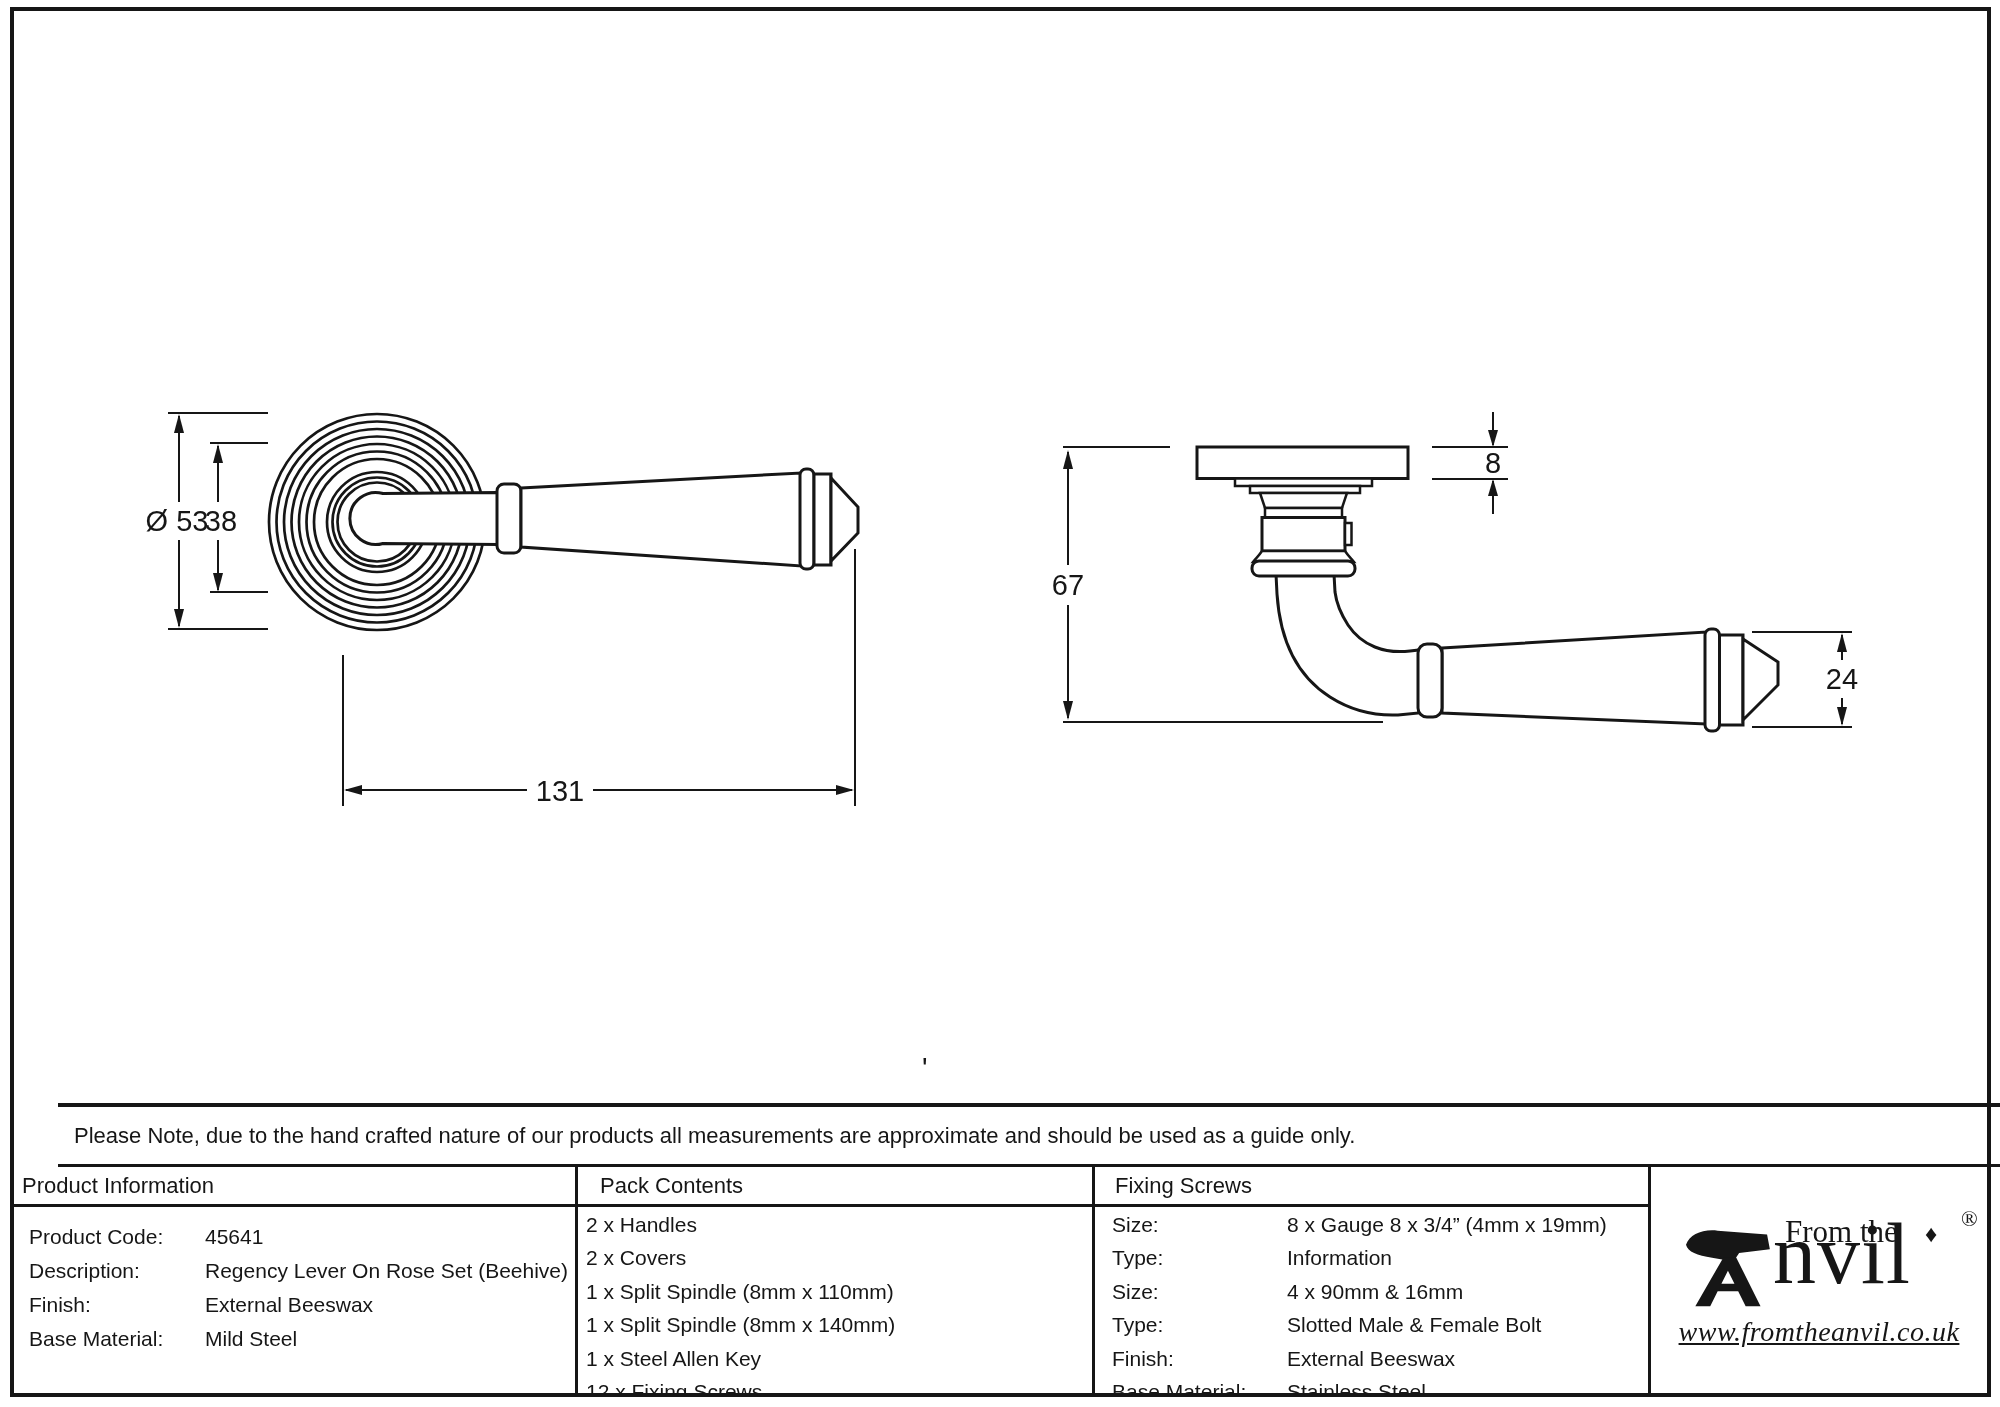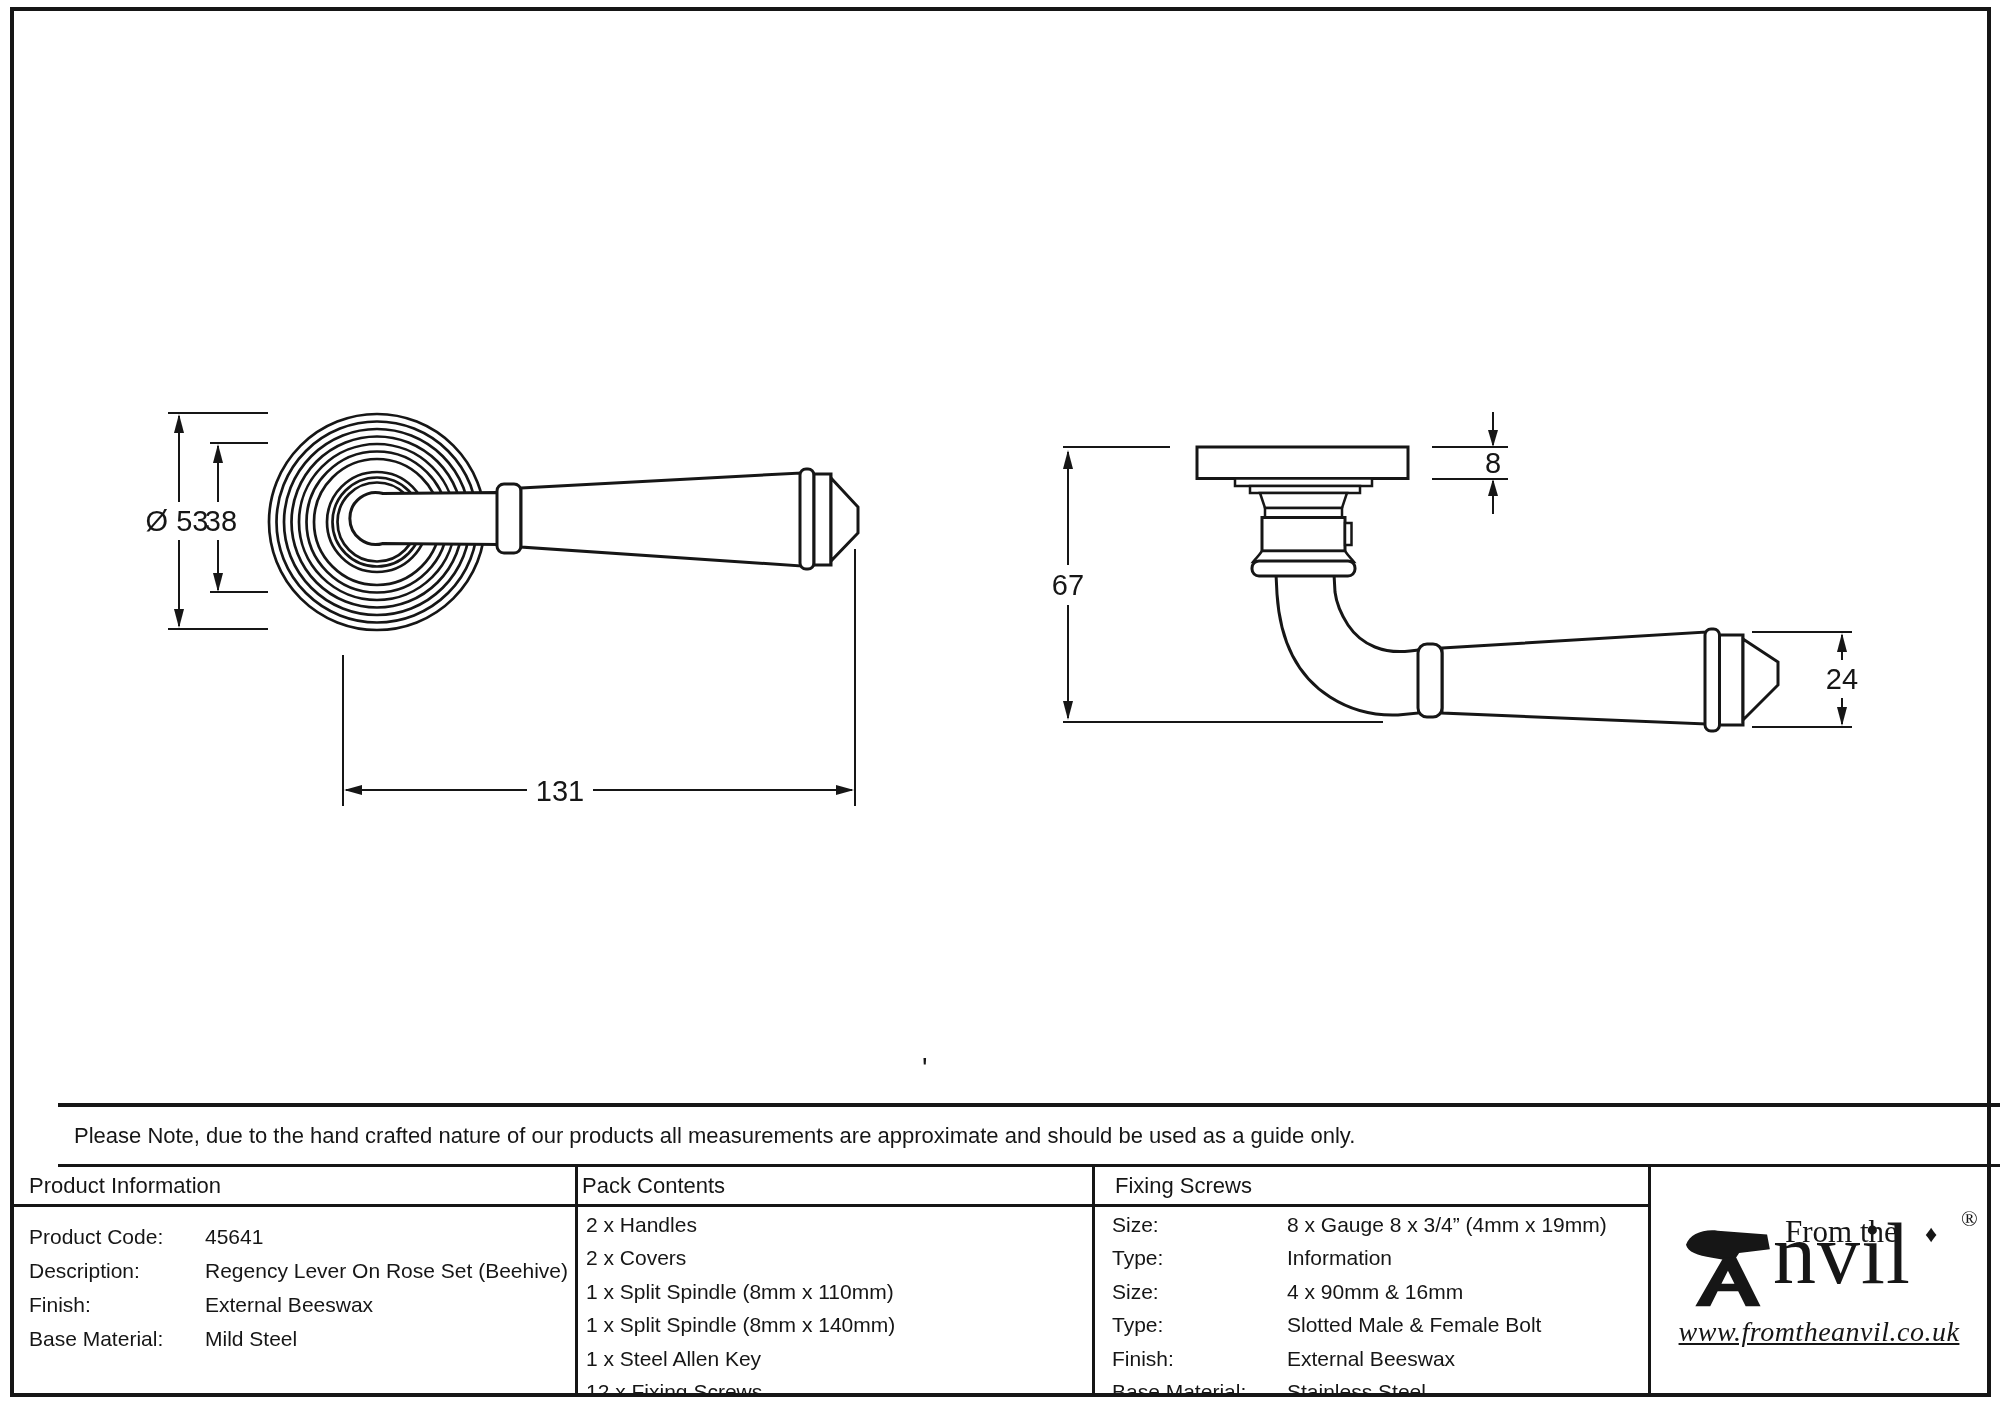--- a/index.html
+++ b/index.html
@@ -15,22 +15,22 @@
   .spec-table{position:absolute;left:14px;top:1167px;width:1973px;height:226px;
         display:flex;overflow:hidden;}
   .col{box-sizing:border-box;overflow:hidden;}
   .col + .col{border-left:3px solid #161616;}
   .col1{width:561px;}
   .col2{width:517px;}
   .col3{width:556px;}
   .col4{flex:1;display:flex;align-items:center;justify-content:center;text-decoration:underline;}
   .col-header{height:40px;border-bottom:3px solid #161616;box-sizing:border-box;
         font-size:22px;line-height:37px;}
-  .col1 .col-header{padding-left:15px;}
-  .col2 .col-header{padding-left:4px;}
+  .col1 .col-header{padding-left:8px;}
+  .col2 .col-header{padding-left:22px;}
   .col3 .col-header{padding-left:20px;}
   .rows{font-size:21px;}
   .col1 .rows{padding:13px 0 0 15px;}
   .col1 .kv{display:flex;line-height:34px;}
   .col1 .kv .k{width:176px;flex:none;}
   .col3 .rows{padding:1px 4px 0 17px;}
   .col3 .kv{display:flex;line-height:33.4px;}
   .col3 .kv .k{width:175px;flex:none;}
   .list{padding:1px 0 0 8px;font-size:21px;line-height:33.4px;}
   

